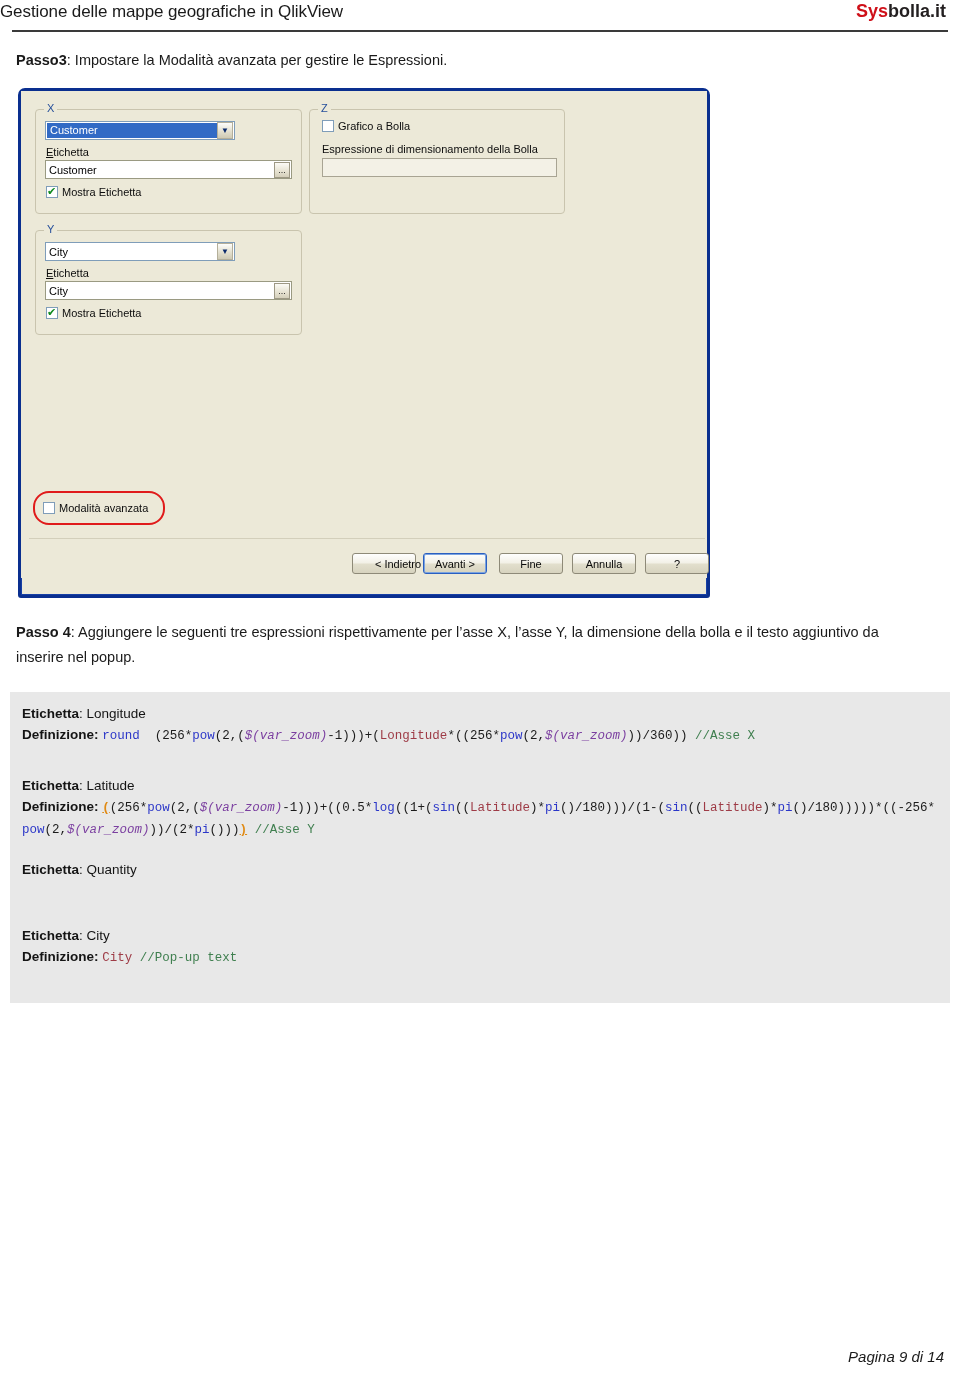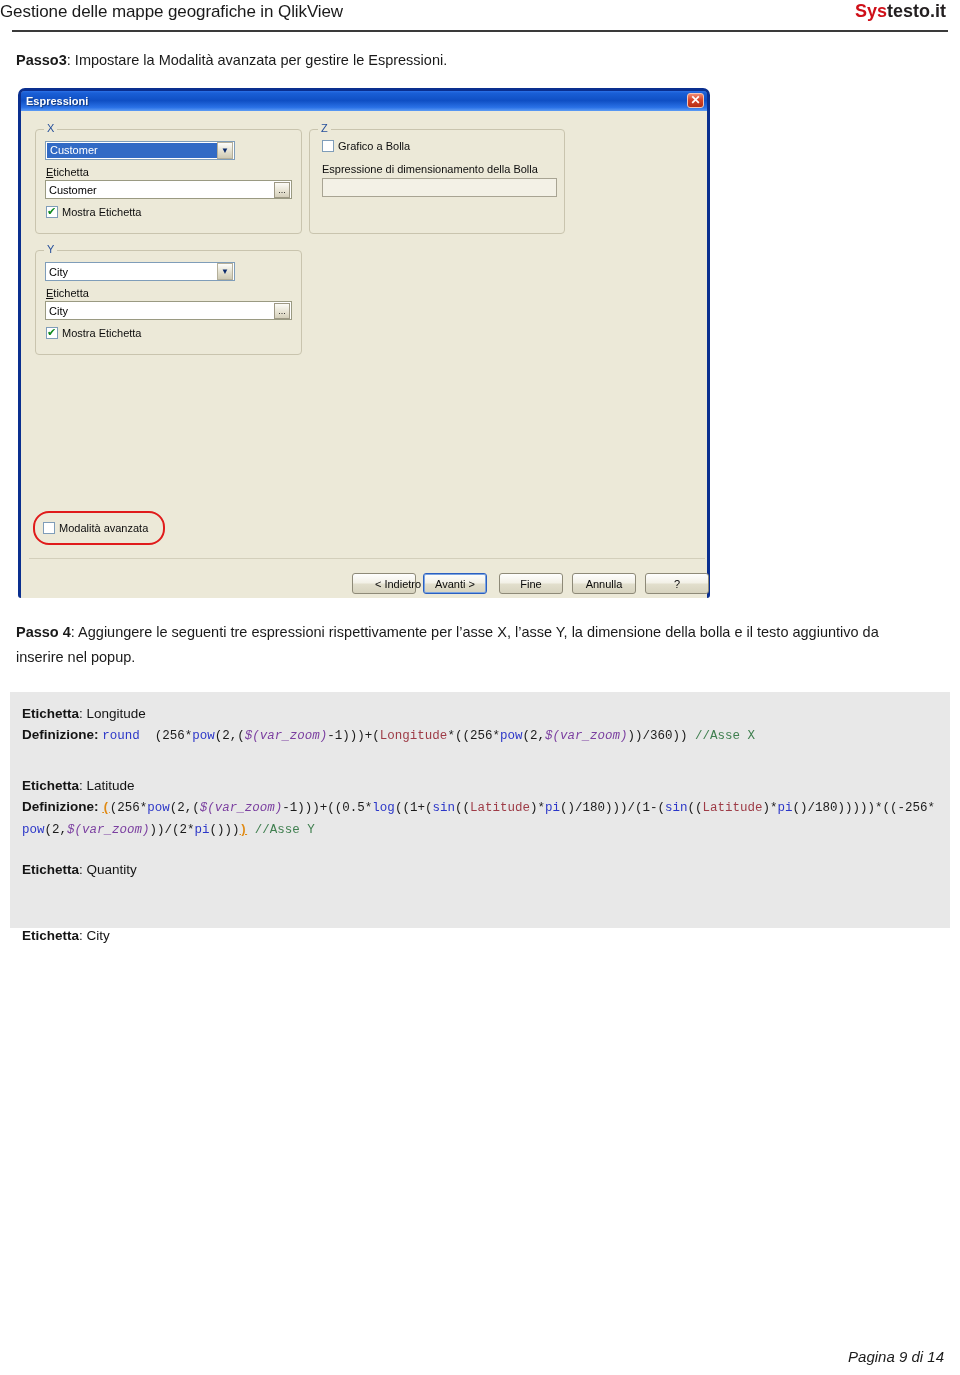--- a/index.html
+++ b/index.html
@@ -180,21 +180,21 @@
   
   #passo4-para {
     position:absolute; left:16px; top:620px; width:910px;
     font-size:14.5px; line-height:25px; color:#1a1a1a;
   }
   #passo4-para b { font-weight:bold; }
 
   
   #code-block {
     position:absolute; left:10px; top:692px;
-    width:940px; height:236px;
+    width:940px; height:311px;
     background:#e8e8e8;
   }
   .code-entry { position:absolute; left:12px; width:918px; }
   .lbl-line { font-size:13.5px; line-height:20px; color:#141414; }
   .lbl-line b { font-weight:bold; }
   .def-line {
     font-family:"Liberation Mono", monospace;
     font-size:12.5px; line-height:22px;
     white-space:pre-wrap; word-break:break-all;
   }
@@ -215,35 +215,31 @@
     font-size:15px; font-style:italic; color:#1a1a1a;
     white-space:nowrap;
   }
 </style>
 </head>
 <body>
 
 <div id="doc-header">
   <div class="header-title">Gestione delle mappe geografiche in QlikView</div>
   <div class="brand">
-    <span class="b-red">Sys</span><span class="b-dark">testo.it</span>
+    <span class="b-red">Sys</span><span class="b-dark">bolla.it</span>
   </div>
   <div class="rule"></div>
 </div>
 
 <div id="passo3-line">
   <b>Passo3</b><span>: Impostare la Modalità avanzata per gestire le Espressioni.</span>
 </div>
 
 <div id="expr-dialog">
 
-  <div id="dialog-titlebar">
-    <span class="title-text">Espressioni</span>
-    <div id="close-btn">✕</div>
-  </div>
 
   <div id="dialog-body">
 
     <div class="groupbox" style="left:14px; top:18px; width:267px; height:105px;">
       <span class="gb-label">X</span>
 
       <div class="combo selected" style="left:9px; top:11px; width:190px;">
         <span class="combo-value">Customer</span>
         <span class="combo-arrow">▼</span>
       </div>
@@ -347,17 +343,18 @@
   <div class="code-entry" style="top:168px;">
     <div class="lbl-line">
       <b>Etichetta</b><span>: </span><span>Quantity</span>
     </div>
   </div>
 
   <div class="code-entry" style="top:234px;">
     <div class="lbl-line">
       <b>Etichetta</b><span>: </span><span>City</span>
     </div>
+    <div class="def-line"><span class="pfx">Definizione</span><span class="pfx">: </span><span class="def-tokens"><span class="k-field">City</span><span class="k-plain"> </span><span class="k-cmt">//Pop-up text</span></span></div>
   </div>
 
 </div>
 
 <div id="page-footer">Pagina 9 di 14</div>
 
 </body></html>

